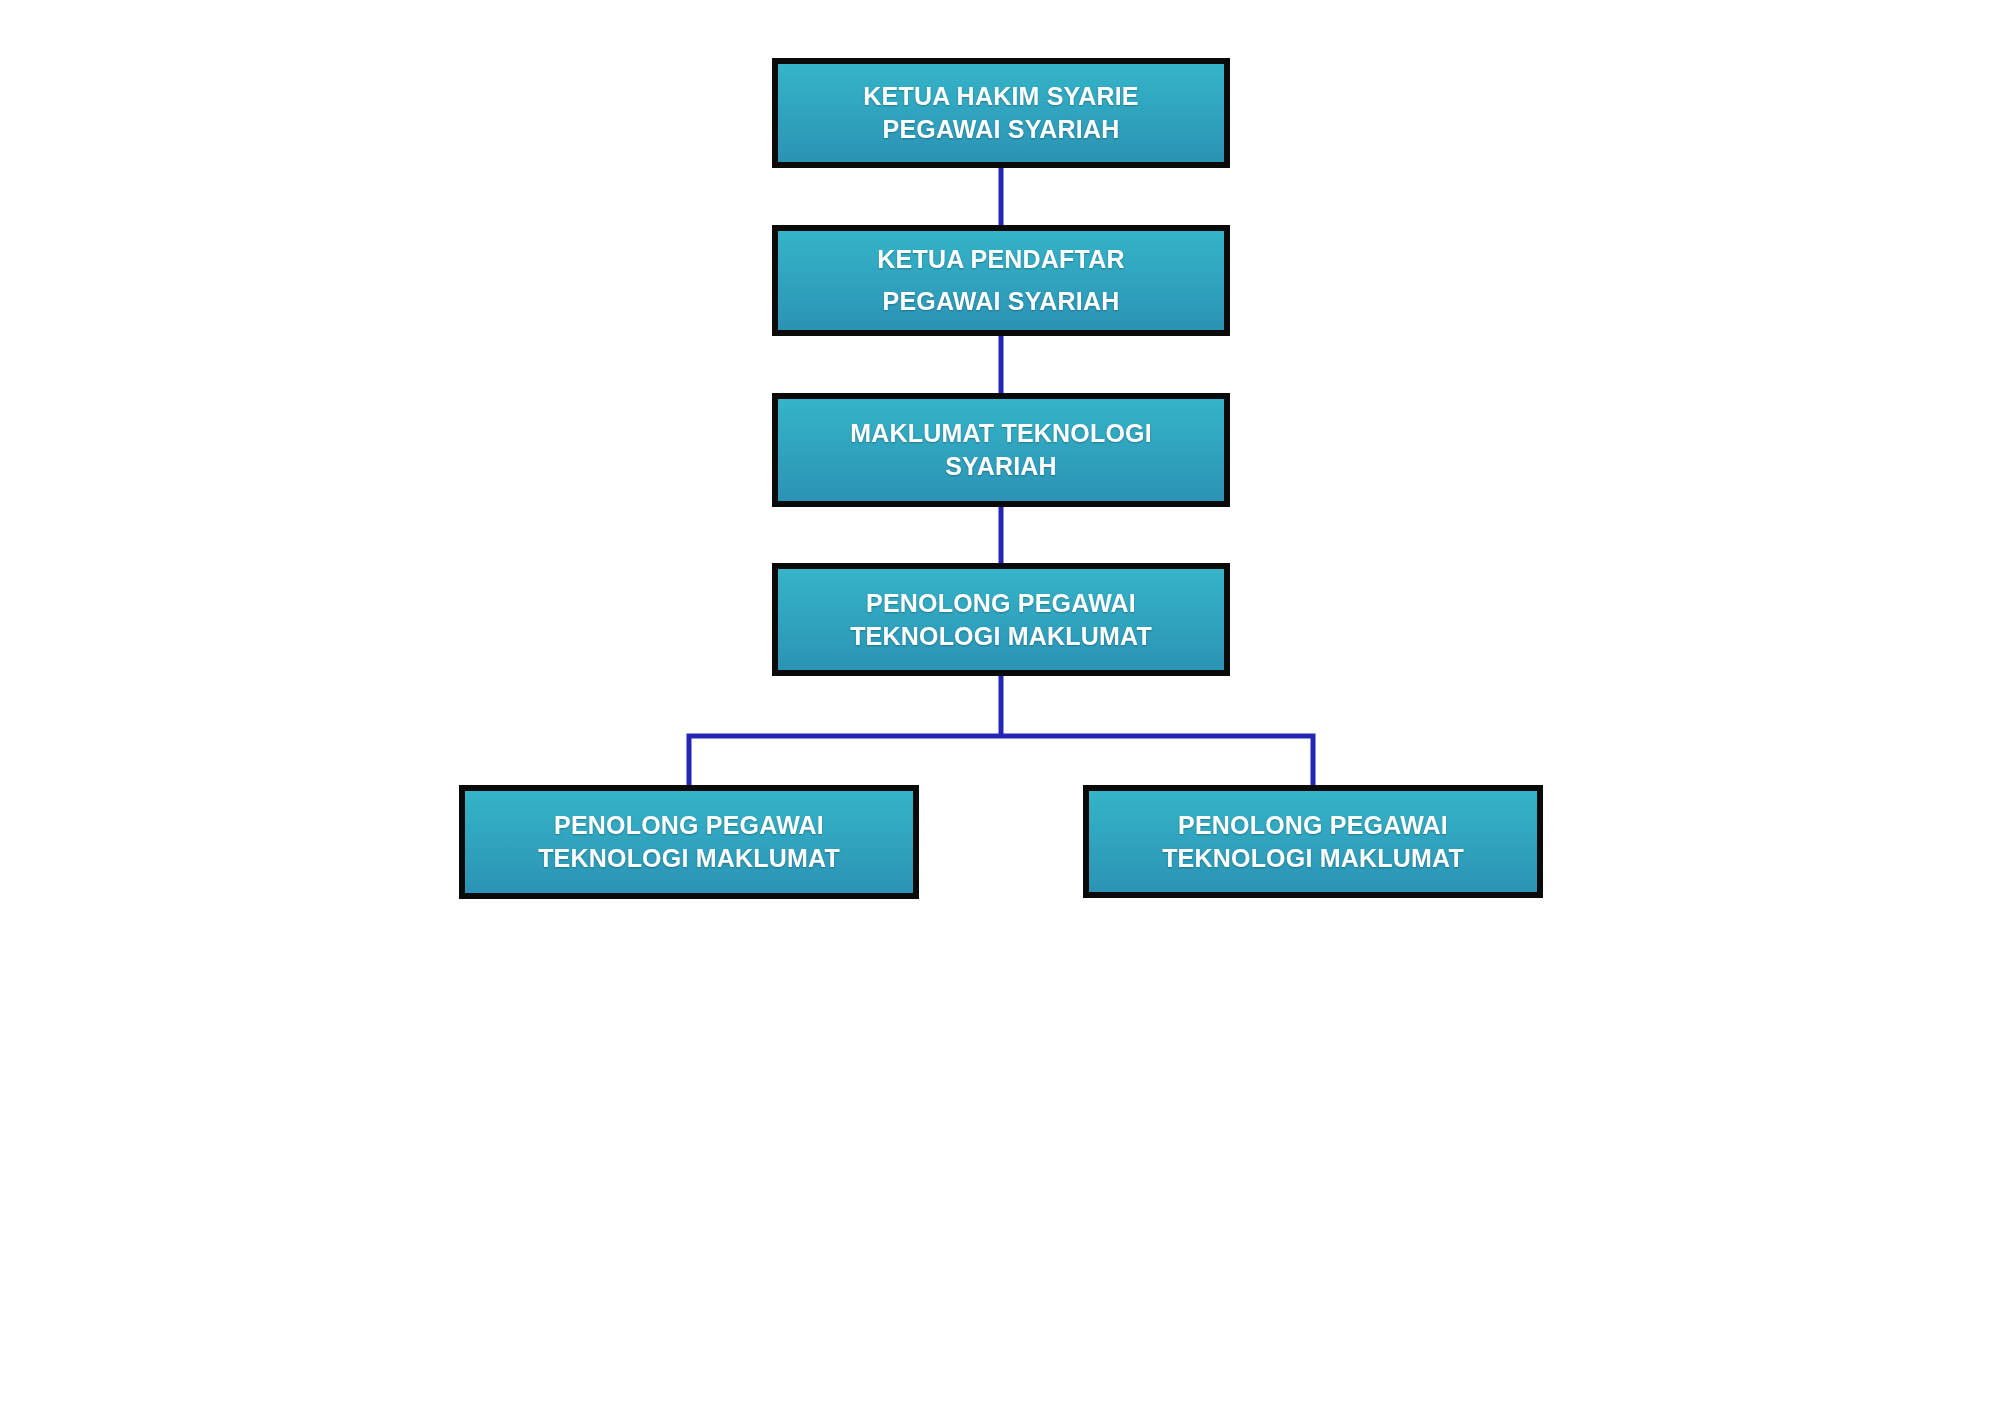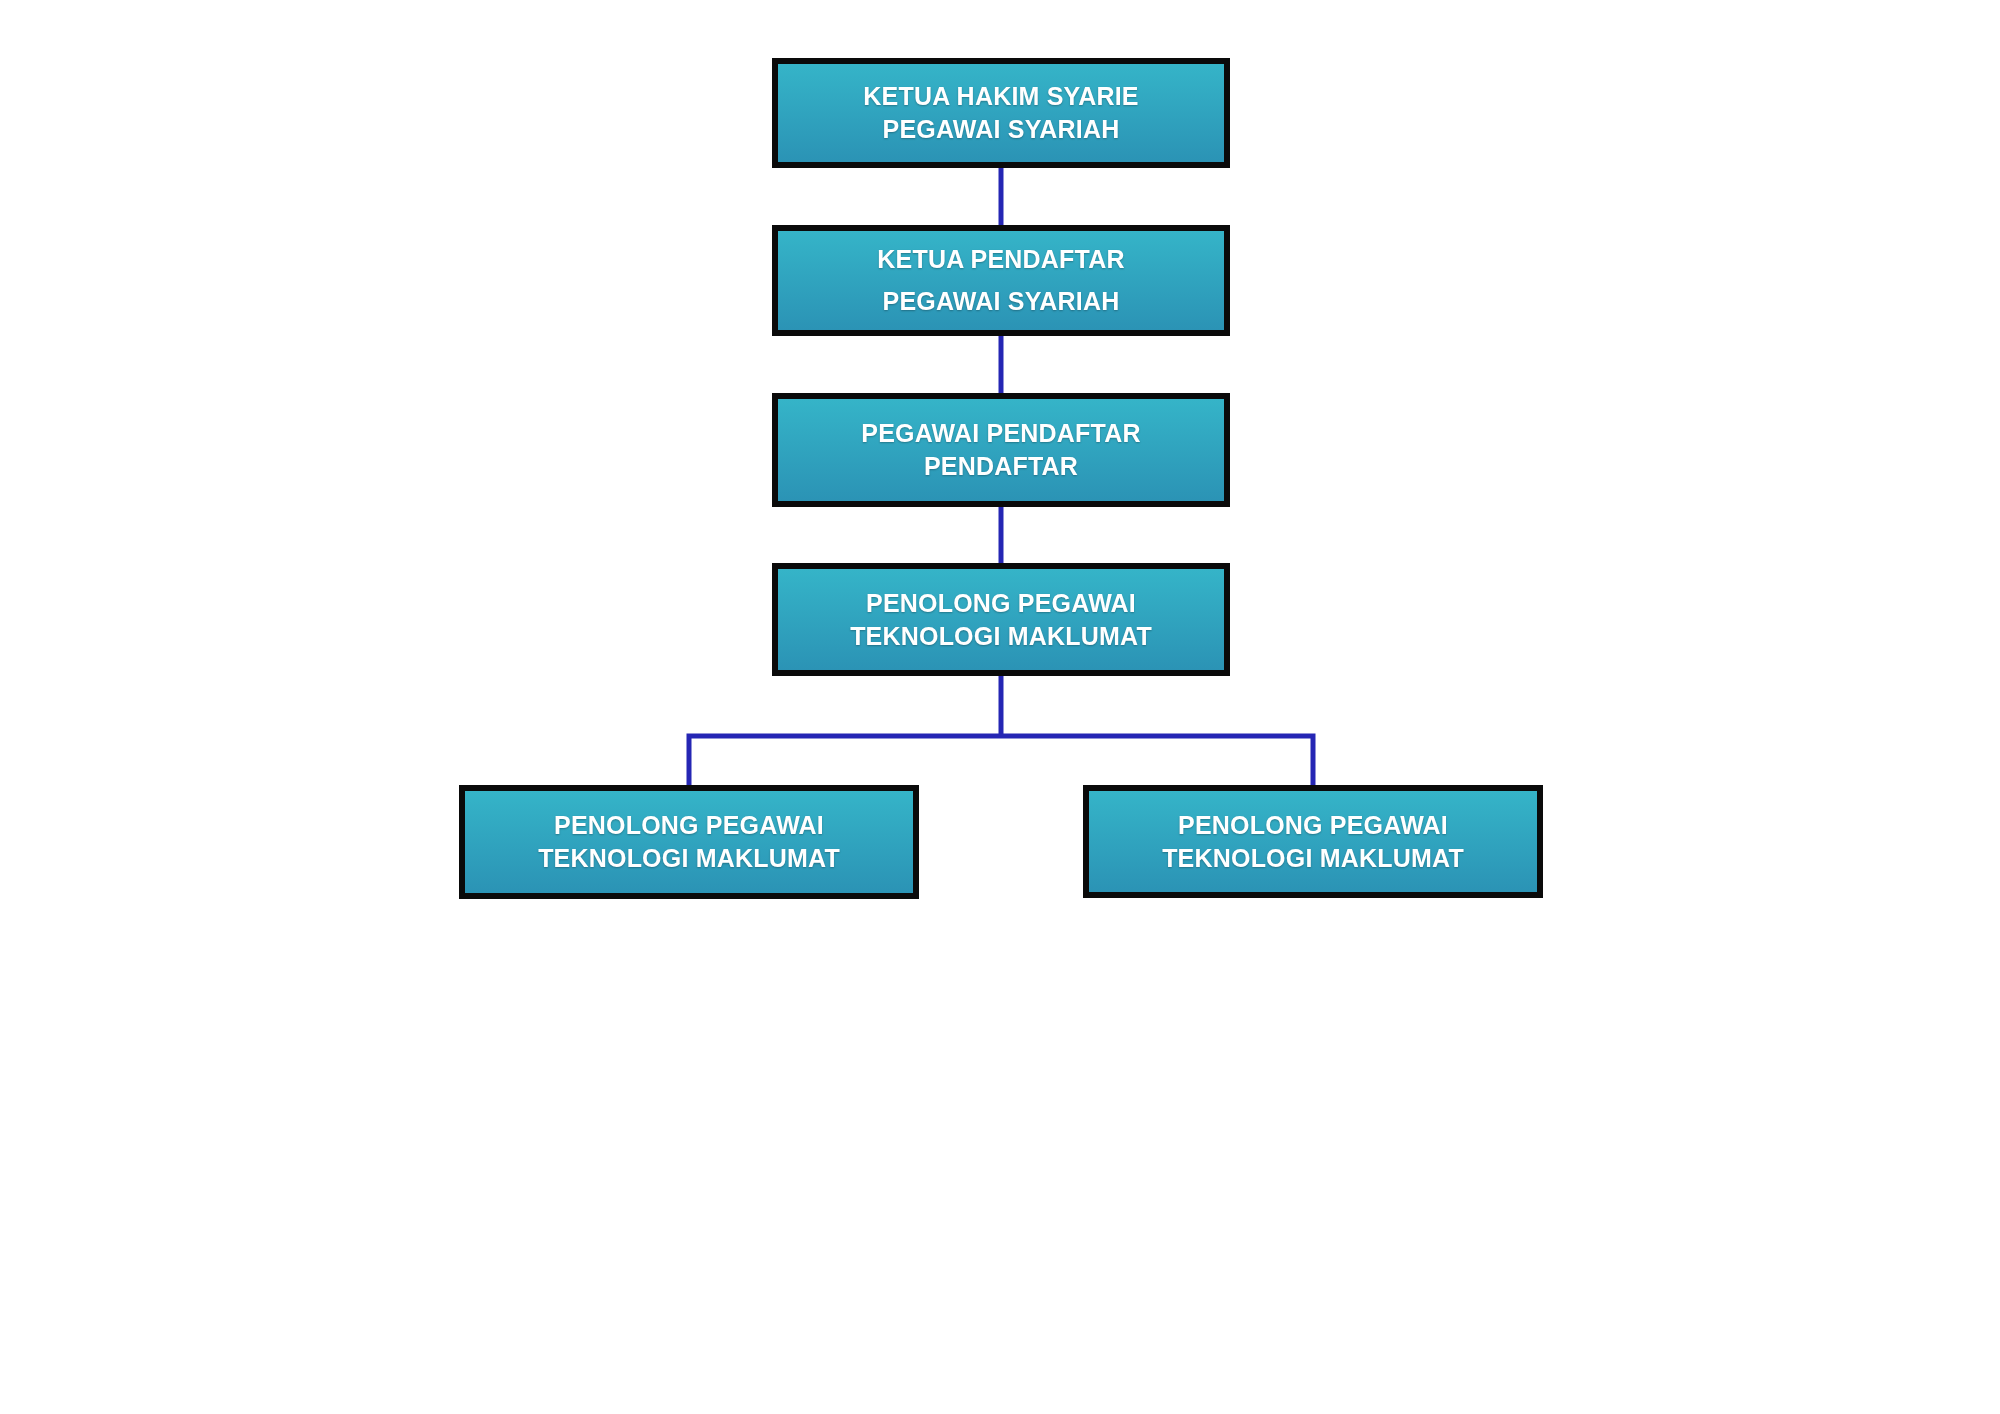--- a/index.html
+++ b/index.html
@@ -79,22 +79,22 @@
     <span>KETUA HAKIM SYARIE</span>
     <span>PEGAWAI SYARIAH</span>
   </div>
 
   <div class="node node-2">
     <span>KETUA PENDAFTAR</span>
     <span>PEGAWAI SYARIAH</span>
   </div>
 
   <div class="node node-3">
-    <span>PEGAWAI PENDAFTAR</span>
-    <span>PENDAFTAR</span>
+    <span>MAKLUMAT TEKNOLOGI</span>
+    <span>SYARIAH</span>
   </div>
 
   <div class="node node-4">
     <span>PENOLONG PEGAWAI</span>
     <span>TEKNOLOGI MAKLUMAT</span>
   </div>
 
   <div class="node node-5">
     <span>PENOLONG PEGAWAI</span>
     <span>TEKNOLOGI MAKLUMAT</span>

